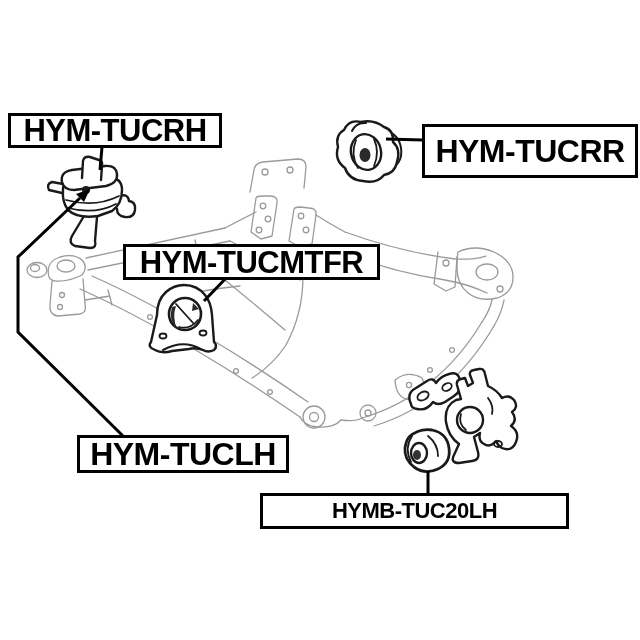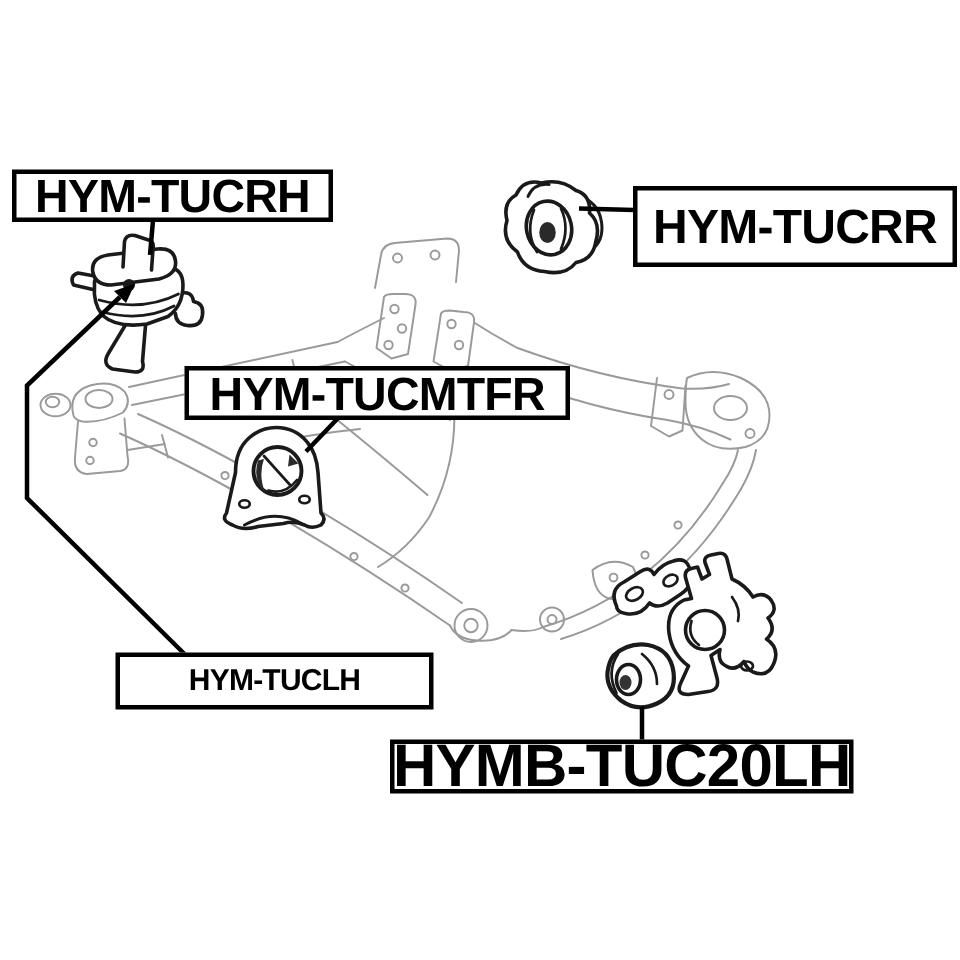--- a/index.html
+++ b/index.html
@@ -11,22 +11,22 @@
   .part-label{
     position:absolute;box-sizing:border-box;
     border:3px solid #000;background:#fff;color:#000;
     display:flex;align-items:center;justify-content:center;
     font-weight:bold;font-size:31px;letter-spacing:-0.5px;white-space:nowrap;
     line-height:1;
   }
   .lbl-rh   {left:8px;  top:113px; width:214px; height:35px;}
   .lbl-rr   {left:422px; top:124px; width:216px; height:54px; font-size:32px;}
   .lbl-mtfr {left:123px; top:244px; width:257px; height:36px;}
-  .lbl-lh   {left:77px;  top:435px; width:212px; height:38px; font-size:20px;}
-  .lbl-20lh {left:260px; top:493px; width:309px; height:36px; font-size:40px;}
+  .lbl-lh   {left:77px;  top:435px; width:212px; height:38px; font-size:32px;}
+  .lbl-20lh {left:260px; top:493px; width:309px; height:36px; font-size:22px;}
 </style>
 </head>
 <body>
 
 <div class="canvas">
 
   <svg width="640" height="640" viewBox="0 0 640 640">
 
     <g stroke="#9a9a9a" stroke-width="1.3" fill="none" stroke-linecap="round" stroke-linejoin="round">
 

